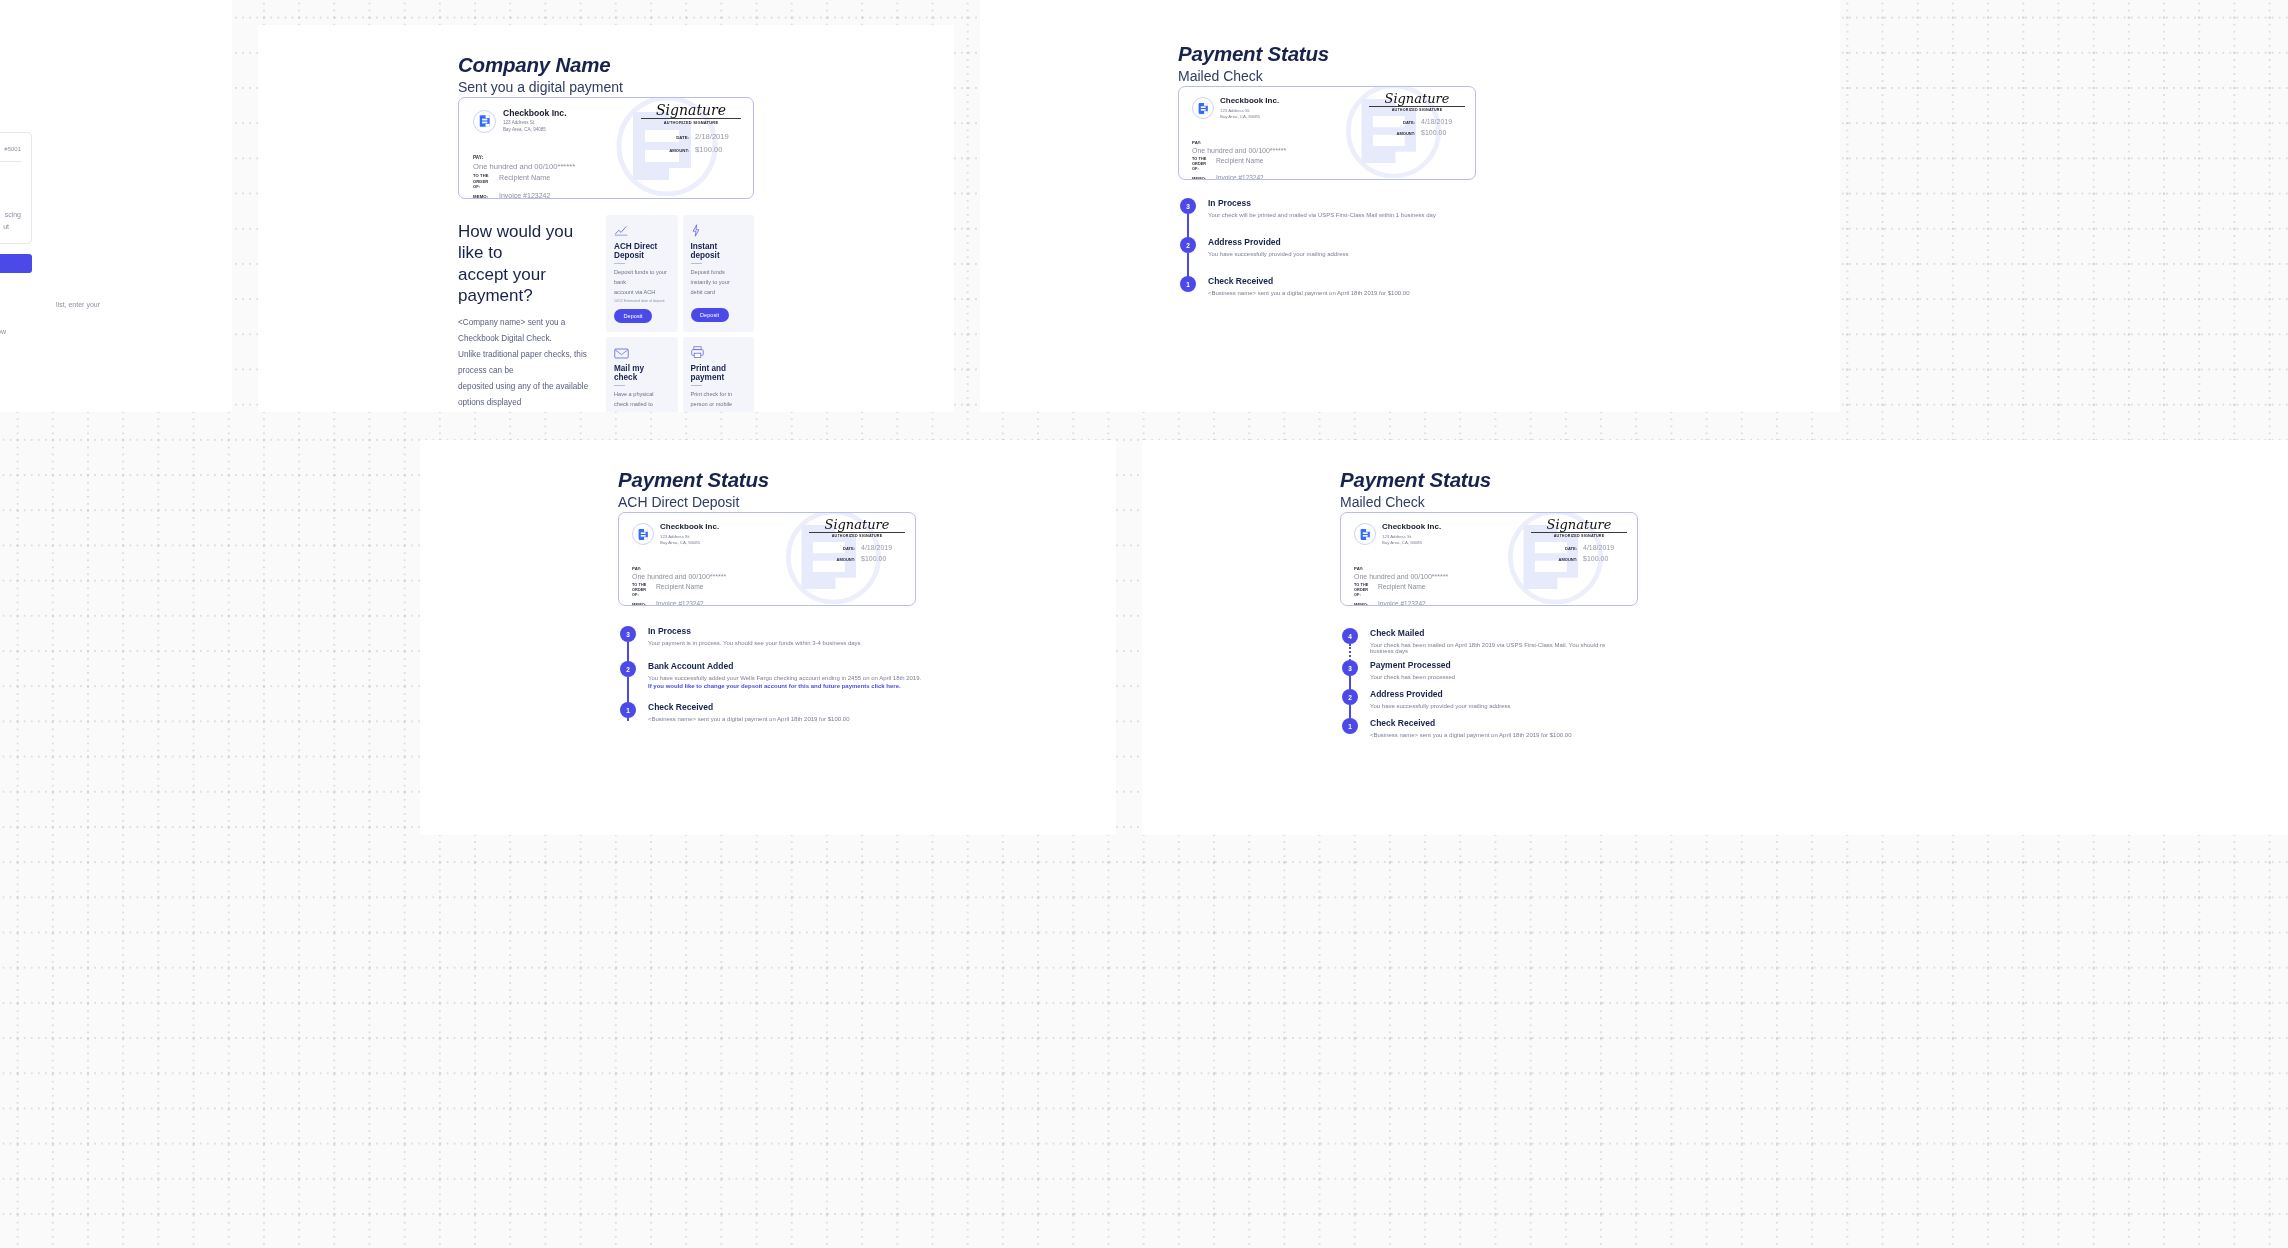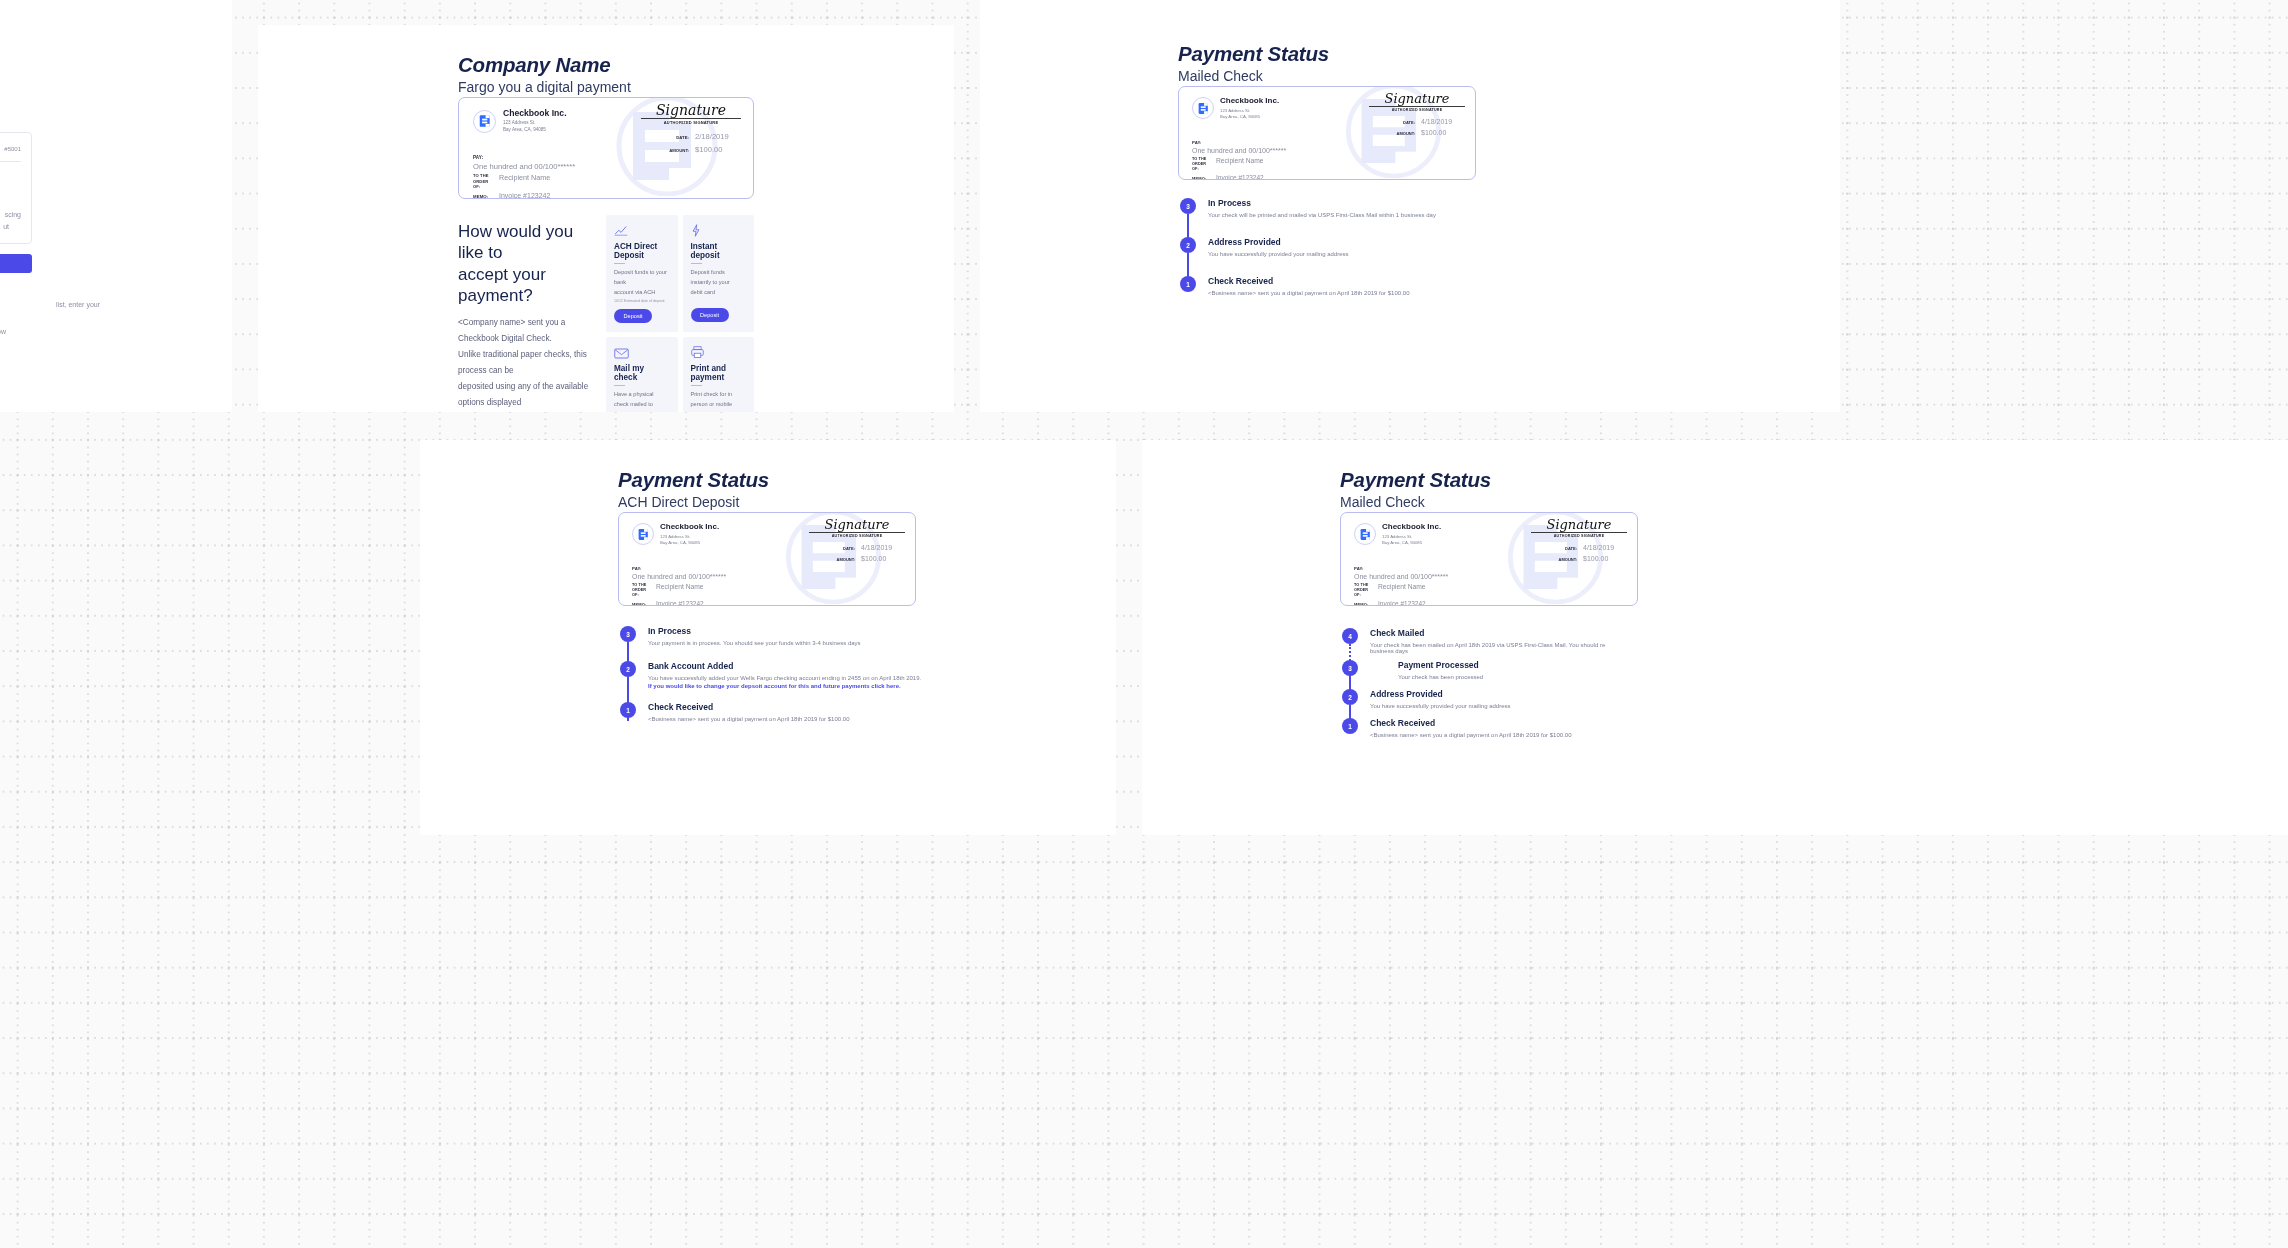--- a/index.html
+++ b/index.html
@@ -124,21 +124,21 @@
     <div class="frag-txt" style="position:absolute; right:10px; top:78px; font-size:7px;">scing</div>
     <div class="frag-txt" style="position:absolute; right:22px; top:90px; font-size:7px;">ut</div>
   </div>
   <div class="frag-btn" style="position:absolute; left:-190px; top:254px; width:222px; height:19px; border-radius:3px;"></div>
   <div class="frag-txt" style="position:absolute; right:2188px; top:301px; font-size:7px;">list, enter your</div>
   <div class="frag-txt" style="position:absolute; left:-3px; top:328px; font-size:7px;">ow</div>
 
   <div class="panel" style="left:258px; top:25px; width:696px; height:387px;">
 
     <div class="hdr-title" style="position:absolute; left:200px; top:28px;">Company Name</div>
-    <div class="hdr-sub" style="position:absolute; left:200px; top:49px;">Fargo you a digital payment</div>
+    <div class="hdr-sub" style="position:absolute; left:200px; top:49px;">Sent you a digital payment</div>
 
     <div class="check" style="position:absolute; left:200px; top:72px; width:296px; height:102px;">
       <div class="check-wm" style="right:6px; width:160px;">
         <svg width="160" height="100" viewBox="0 0 160 100">
           <circle cx="80" cy="50" r="48" fill="none" stroke="#eceefb" stroke-width="5"></circle>
           <rect x="46" y="16" width="58" height="68" fill="#e6eafb"></rect>
           <rect x="82" y="16" width="22" height="12" fill="#fff"></rect>
           <rect x="82" y="72" width="22" height="12" fill="#fff"></rect>
           <rect x="58" y="34" width="34" height="12" fill="#fff"></rect>
           <rect x="58" y="54" width="34" height="12" fill="#fff"></rect>
@@ -543,21 +543,21 @@
         <div class="tl-col" style="width:20px;">
           <div class="tl-line dotted" style="top:16px; height:40px; border-left-width:2px;"></div>
           <div class="tl-dot" style="width:16px;height:16px;font-size:6.5px;">4</div>
         </div>
         <div class="tl-txt" style="margin-left:10px;">
           <div class="tl-h" style="font-size:8.5px;">Check Mailed</div>
           <div class="tl-p" style="font-size:6px; margin-top:4px; white-space:nowrap;">Your check has been mailed on April 18th 2019  via USPS First-Class Mail. You should re</div>
           <div class="tl-p" style="font-size:6px;">business days</div>
         </div>
       </div>
-      <div class="tl-step" style="margin-bottom:9px;gap:28px;">
+      <div class="tl-step" style="margin-bottom:9px;">
         <div class="tl-col" style="width:20px;">
           <div class="tl-line" style="top:16px; height:28px; width:2px;"></div>
           <div class="tl-dot" style="width:16px;height:16px;font-size:6.5px;">3</div>
         </div>
         <div class="tl-txt" style="margin-left:10px;">
           <div class="tl-h" style="font-size:8.5px;">Payment Processed</div>
           <div class="tl-p" style="font-size:6px; margin-top:4px;">Your check has been processed</div>
         </div>
       </div>
       <div class="tl-step" style="margin-bottom:9px;">

